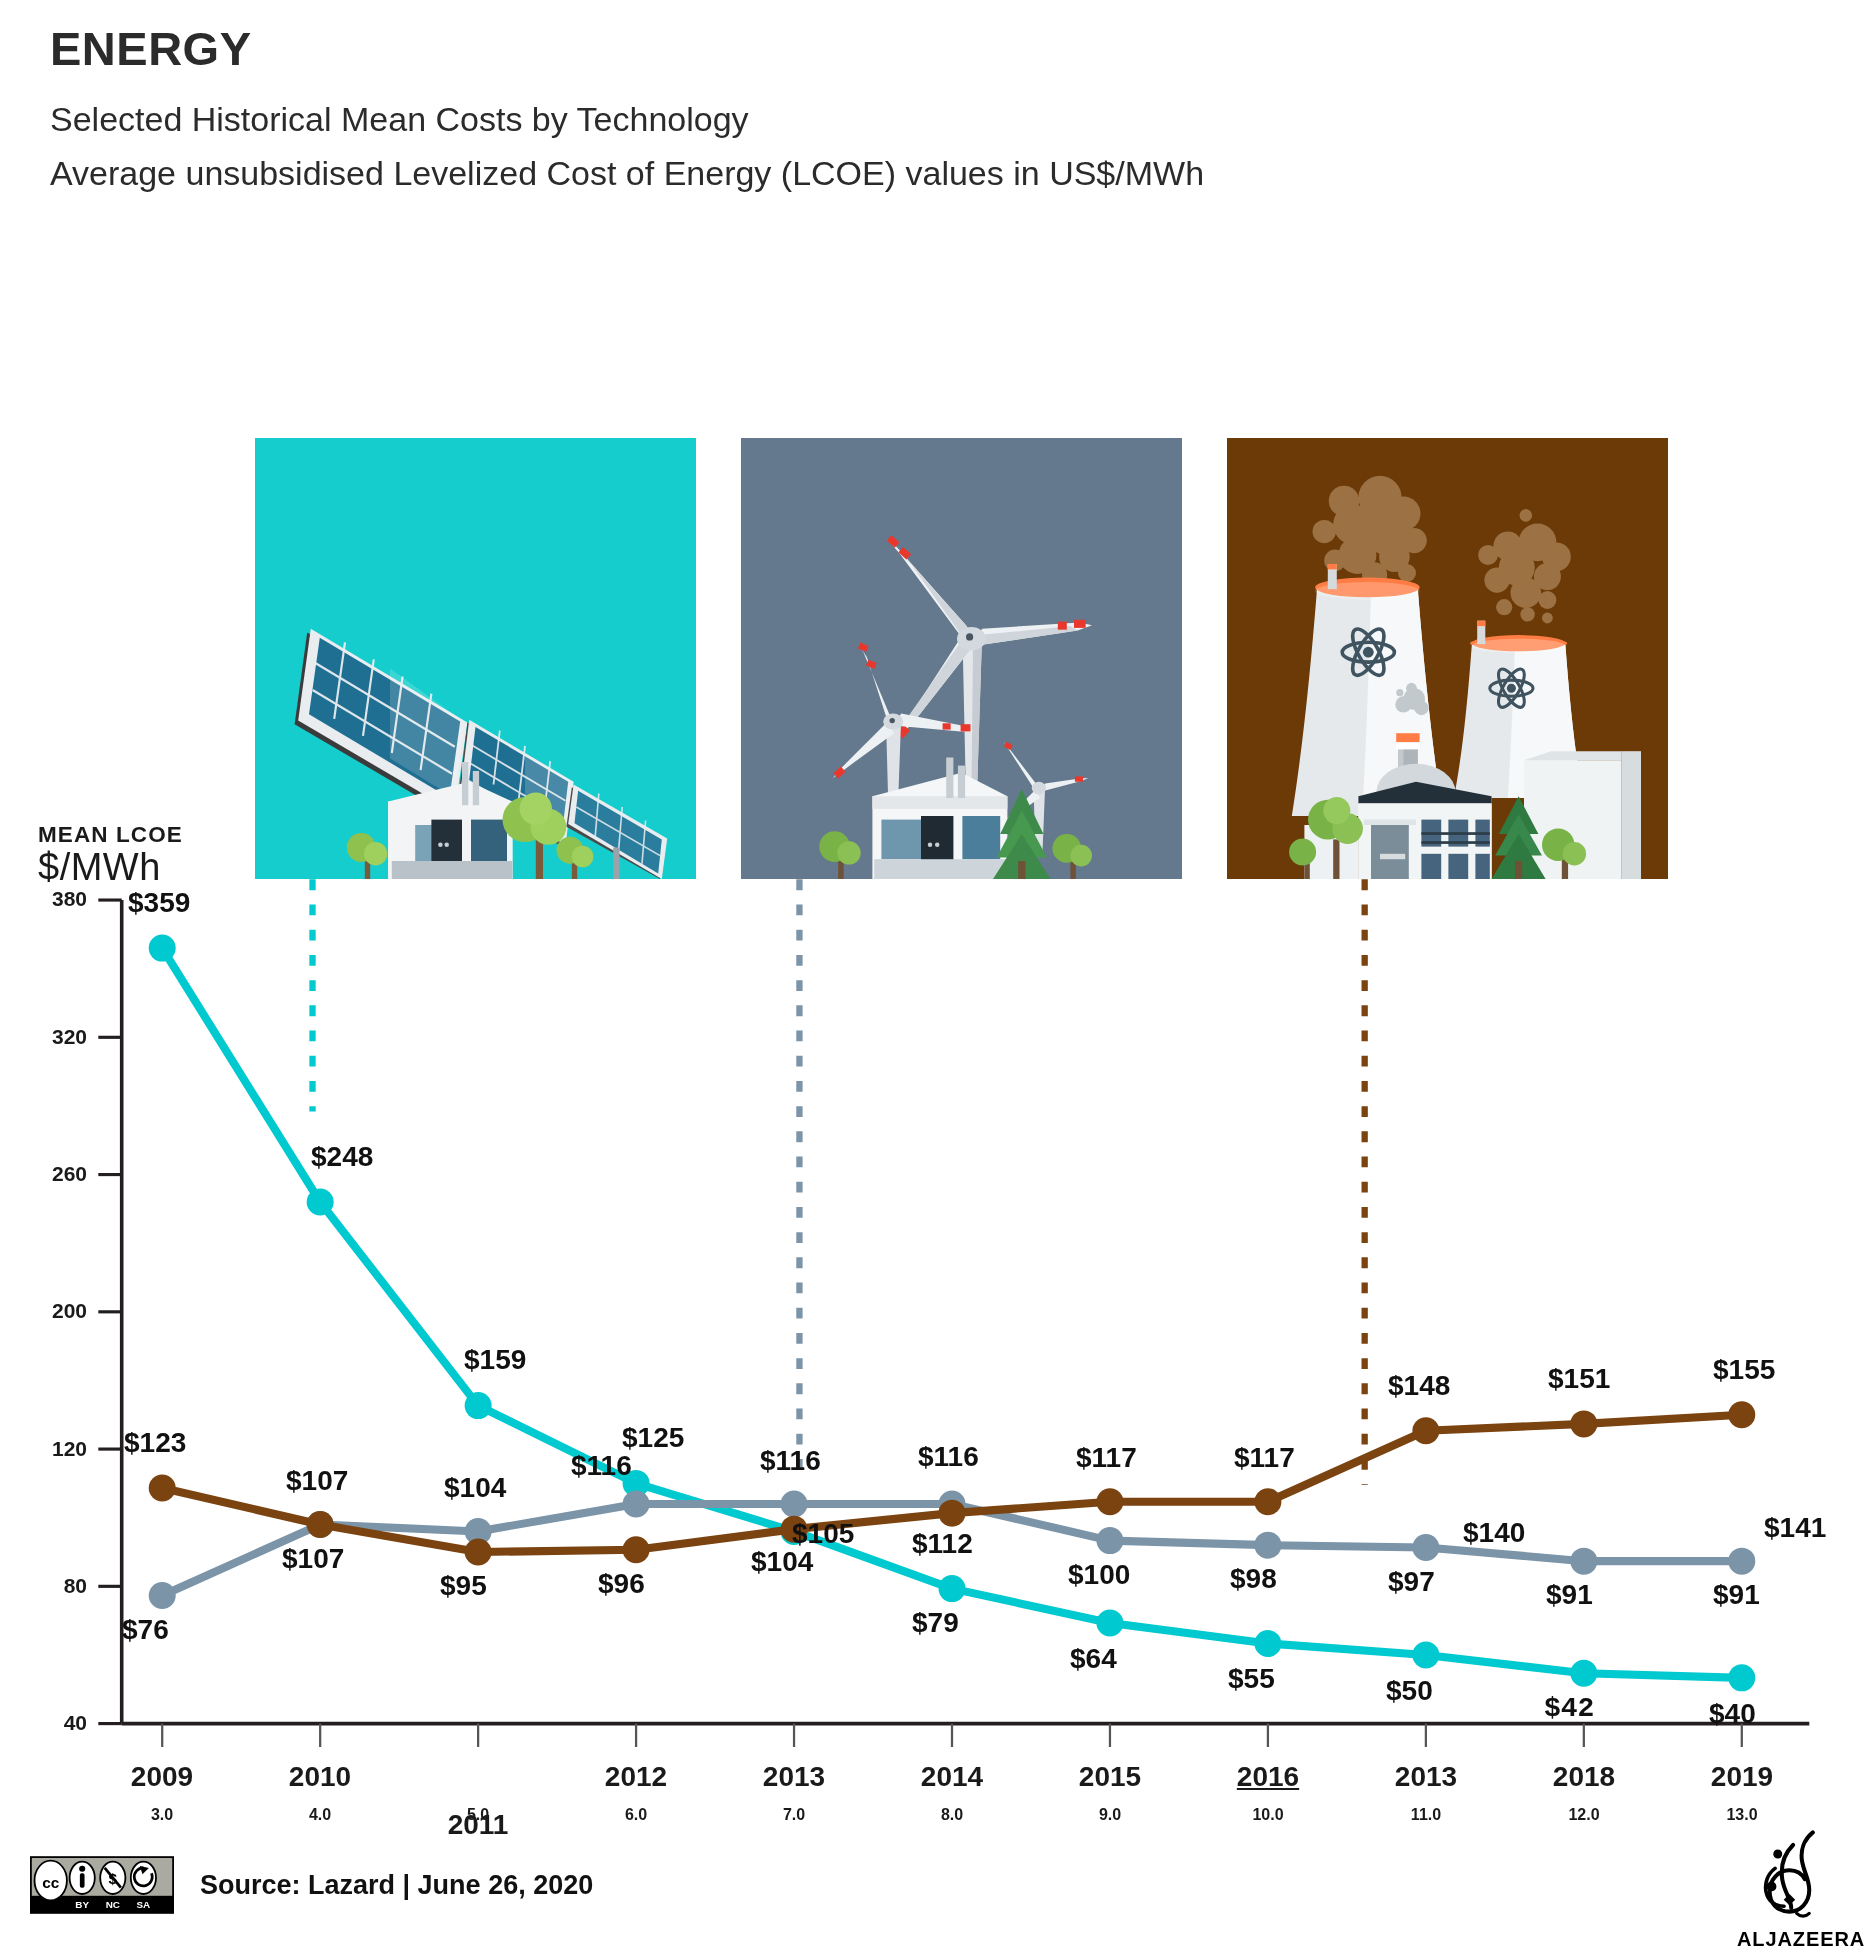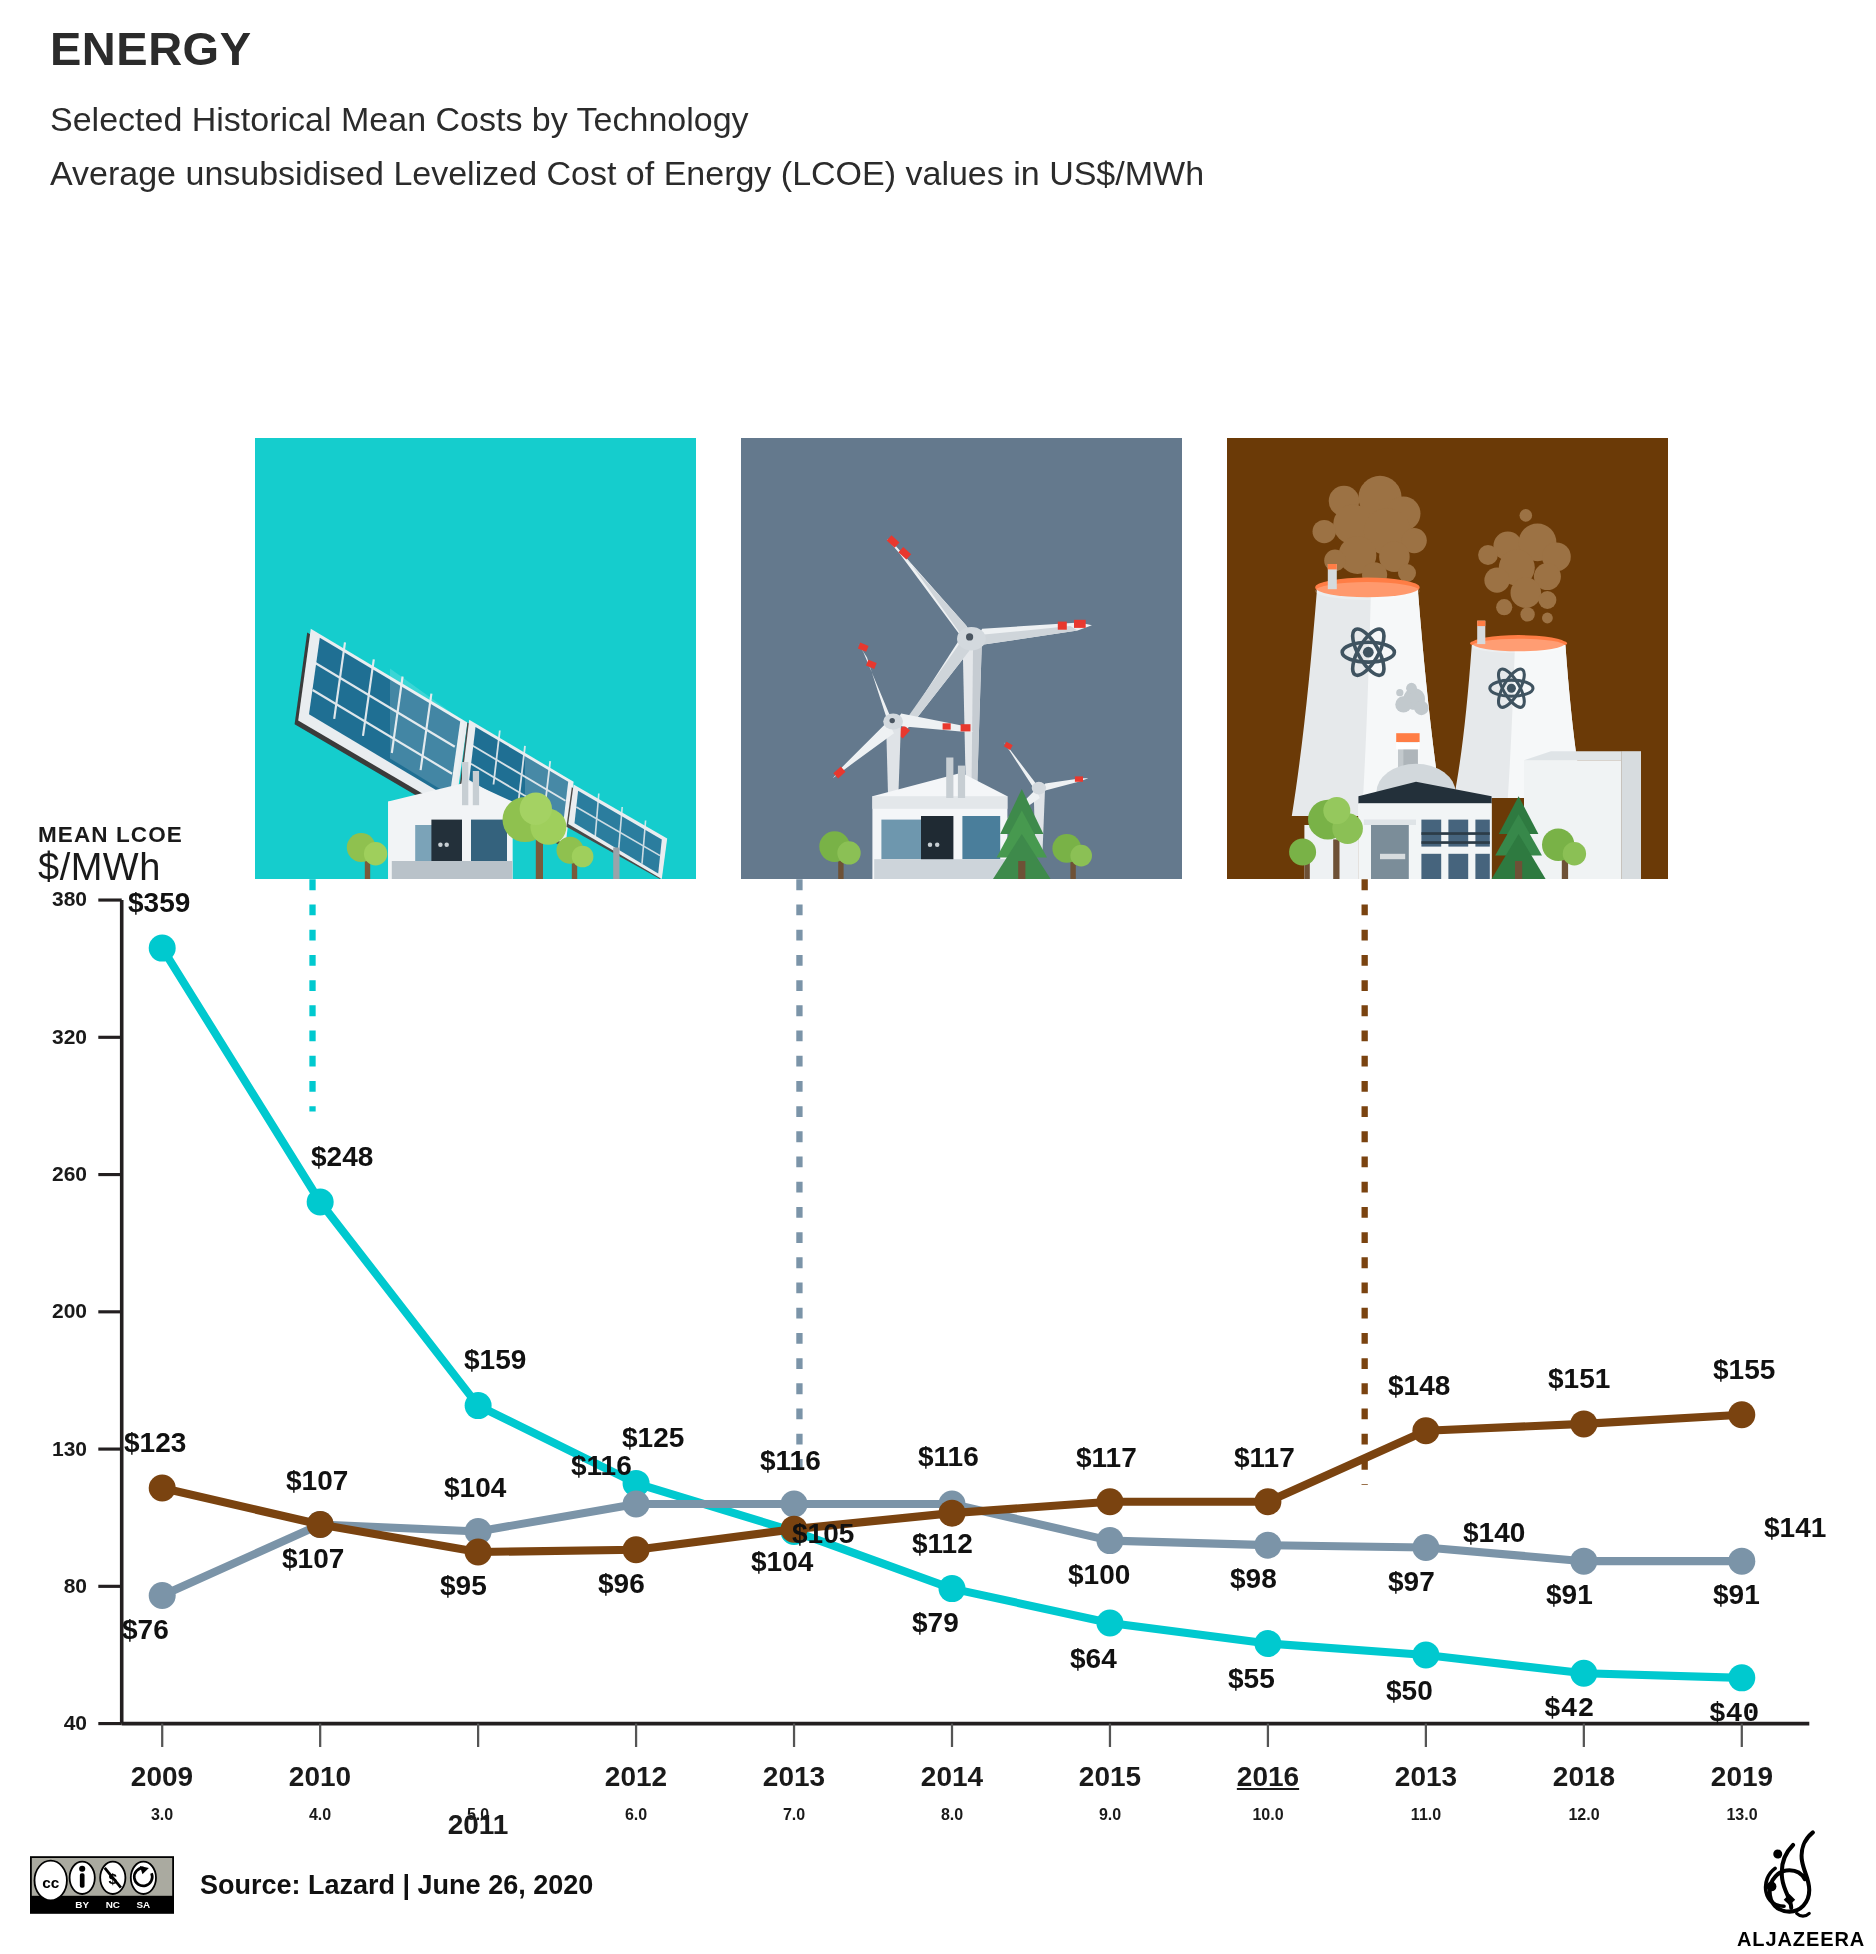--- a/index.html
+++ b/index.html
@@ -439,21 +439,21 @@
   </svg>
 
   <div id="axis-caption">
     <div class="l1">MEAN LCOE</div>
     <div class="l2">$/MWh</div>
   </div>
 
   <div id="ytick-labels">
       <div class="ytick" style="left: 24px; top: 1711px;">40</div>
       <div class="ytick" style="left: 24px; top: 1574px;">80</div>
-      <div class="ytick" style="left: 24px; top: 1437px;">130</div>
+      <div class="ytick" style="left: 24px; top: 1437px;">120</div>
       <div class="ytick" style="left: 24px; top: 1299px;">200</div>
       <div class="ytick" style="left: 24px; top: 1162px;">260</div>
       <div class="ytick" style="left: 24px; top: 1025px;">320</div>
       <div class="ytick" style="left: 24px; top: 887px;">380</div>
     </div>
   <div id="xtick-labels">
       <div class="xtick" style="left: 90px; top: 1761px;">2009</div>
       <div class="xsub" style="left: 90px; top: 1806px;">3.0</div>
       <div class="xtick" style="left: 248px; top: 1761px;">2010</div>
       <div class="xsub" style="left: 248px; top: 1806px;">4.0</div>
@@ -480,21 +480,21 @@
       <div class="dlabel" style="left: 128px; top: 887px;">$359</div>
       <div class="dlabel" style="left: 311px; top: 1141px;">$248</div>
       <div class="dlabel" style="left: 464px; top: 1344px;">$159</div>
       <div class="dlabel" style="left: 622px; top: 1422px;">$125</div>
       <div class="dlabel" style="left: 751px; top: 1546px;">$104</div>
       <div class="dlabel" style="left: 912px; top: 1607px;">$79</div>
       <div class="dlabel" style="left: 1070px; top: 1643px;">$64</div>
       <div class="dlabel" style="left: 1228px; top: 1663px;">$55</div>
       <div class="dlabel" style="left: 1386px; top: 1675px;">$50</div>
       <div class="dlabel" style="left: 1544px; top: 1693px; font-family: Liberation Mono, monospace;">$42</div>
-      <div class="dlabel" style="left: 1709px; top: 1698px; font-family: Liberation Mono, monospace;">$40</div>
+      <div class="dlabel" style="left: 1709px; top: 1698px;">$40</div>
       <div class="dlabel" style="left: 122px; top: 1614px;">$76</div>
       <div class="dlabel" style="left: 286px; top: 1465px;">$107</div>
       <div class="dlabel" style="left: 444px; top: 1472px;">$104</div>
       <div class="dlabel" style="left: 571px; top: 1450px;">$116</div>
       <div class="dlabel" style="left: 760px; top: 1445px;">$116</div>
       <div class="dlabel" style="left: 918px; top: 1441px;">$116</div>
       <div class="dlabel" style="left: 1068px; top: 1559px;">$100</div>
       <div class="dlabel" style="left: 1230px; top: 1563px;">$98</div>
       <div class="dlabel" style="left: 1388px; top: 1566px;">$97</div>
       <div class="dlabel" style="left: 1546px; top: 1579px;">$91</div>

